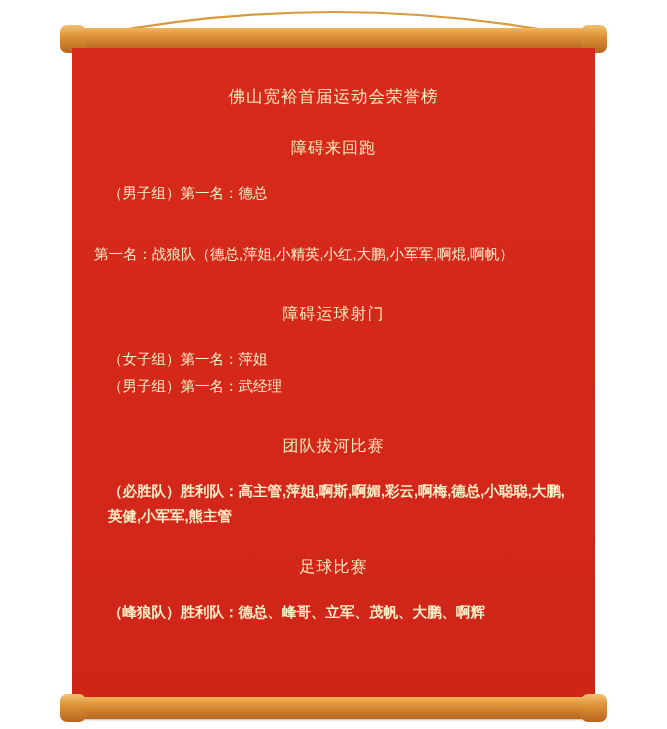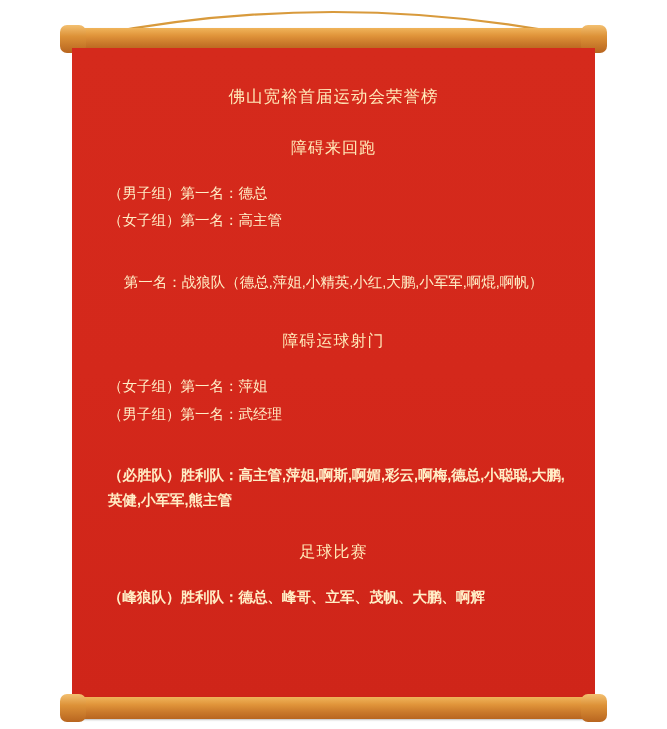--- a/index.html
+++ b/index.html
@@ -81,21 +81,21 @@
     margin: 0 0 22px 0;
   }
   .line {
     font-size: 14.5px;
     color: #ffeec6;
     line-height: 1.75;
     margin: 0 0 2px 0;
     padding-left: 14px;
   }
   .line.center {
-    text-align: center;
+    text-align: left;
     padding-left: 0;
   }
   .line.wrap {
     padding-left: 14px;
     padding-right: 8px;
     font-weight: bold;
   }
   .gap-md { height: 26px; }
   .gap-lg { height: 34px; }
 </style>
@@ -114,31 +114,31 @@
     <div class="rod-cap left"></div>
     <div class="rod-cap right"></div>
   </div>
 
   <div class="banner">
 
     <div class="title">佛山宽裕首届运动会荣誉榜</div>
 
     <div class="section-head">障碍来回跑</div>
     <div class="line">（男子组）第一名：德总</div>
-    <div class="line">（女子组）第一名：高主管</div>
     <div class="gap-lg"></div>
 
     <div class="line center">第一名：战狼队（德总,萍姐,小精英,小红,大鹏,小军军,啊焜,啊帆）</div>
     <div class="gap-lg"></div>
 
     <div class="section-head">障碍运球射门</div>
     <div class="line">（女子组）第一名：萍姐</div>
     <div class="line">（男子组）第一名：武经理</div>
     <div class="gap-lg"></div>
 
+    <div class="section-head">团队拔河比赛</div>
     <div class="line wrap">（必胜队）胜利队：高主管,萍姐,啊斯,啊媚,彩云,啊梅,德总,小聪聪,大鹏,英健,小军军,熊主管</div>
     <div class="gap-md"></div>
 
     <div class="section-head">足球比赛</div>
     <div class="line wrap">（峰狼队）胜利队：德总、峰哥、立军、茂帆、大鹏、啊辉</div>
 
   </div>
 
   <div class="rod bottom">
     <div class="rod-cap left"></div>

